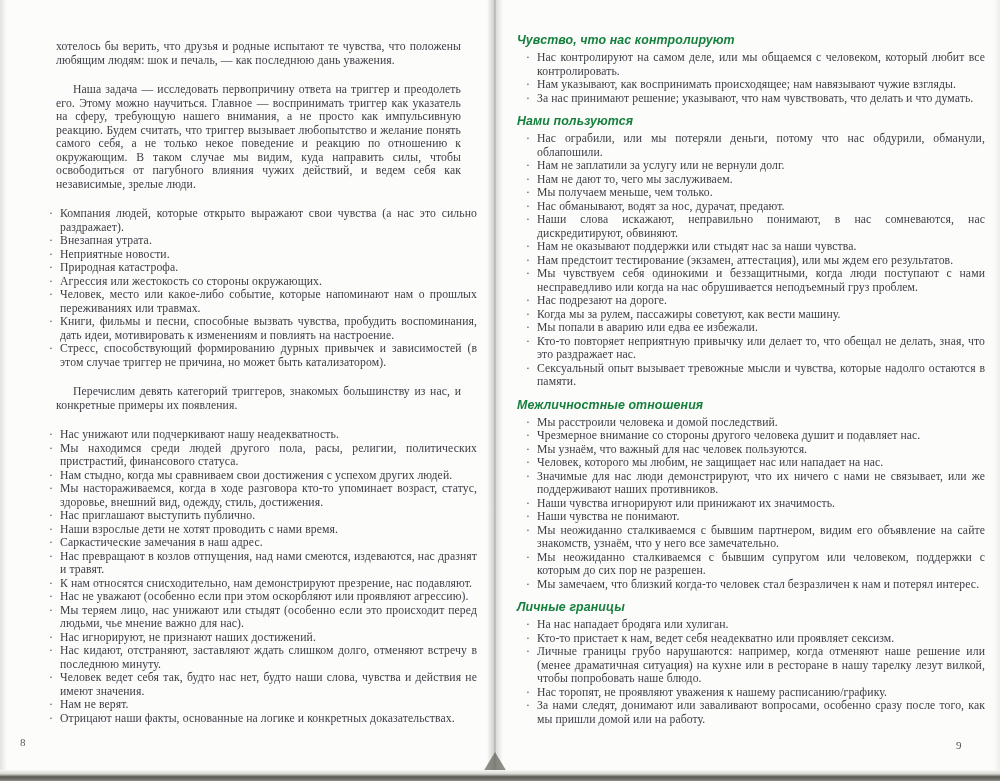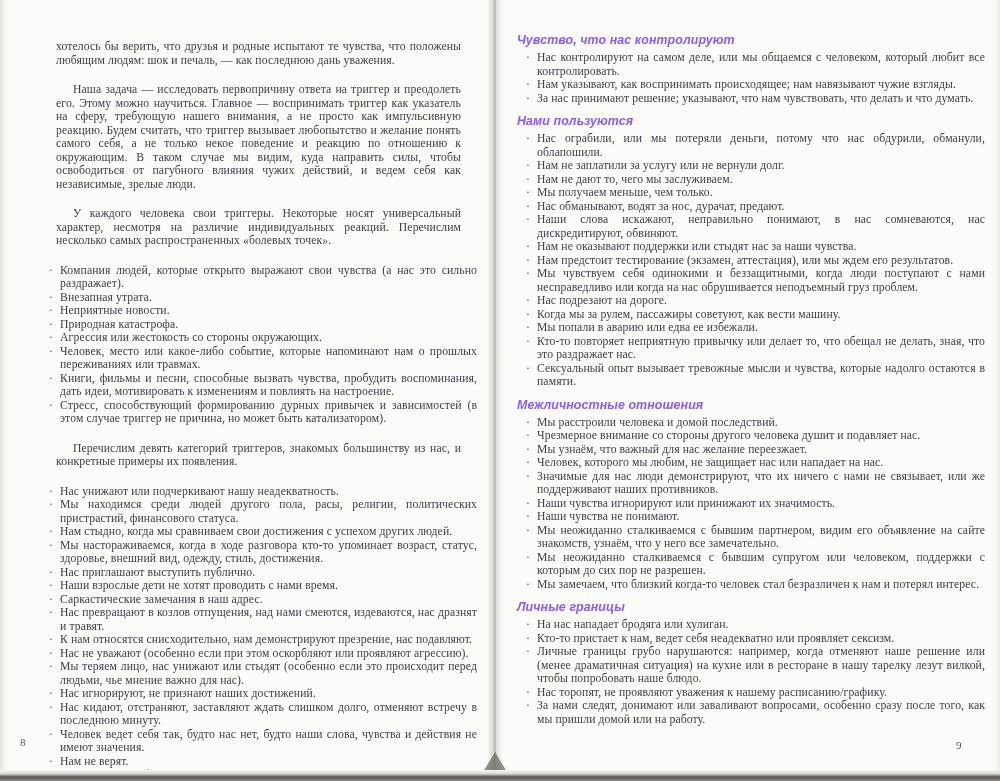--- a/index.html
+++ b/index.html
@@ -22,40 +22,39 @@
   .gutter-wedge{position:absolute;left:483px;top:752px;width:0;height:0;
     border-left:12px solid transparent;border-right:12px solid transparent;
     border-bottom:20px solid #6a6862;opacity:.75;}
   
   .page{position:absolute;top:24px;font-size:11.7px;line-height:13.5px;letter-spacing:.1px;}
   .page-left{left:40px;width:437px;}
   .page-right{left:517px;width:468px;}
   .page p{margin:16px;text-indent:17px;text-align:justify;font-family:Liberation Serif, serif;}
   .page p.noindent{text-indent:0;}
   .heading{font-family:"Liberation Sans", sans-serif;font-weight:bold;font-style:italic;
-    font-size:12.4px;line-height:15px;margin:9px 0 3px;color:#8b5cf6;letter-spacing:.1px;}
+    font-size:12.4px;line-height:15px;margin:9px 0 3px;color:#15803d;letter-spacing:.1px;}
   .bullet-list{margin:0;}
   .bullet-item{display:flex;padding-left:9px;}
   .bullet-marker{flex:none;width:11px;color:#4a4c53;}
   .bullet-text{flex:1;text-align:justify;}
   .page-num{position:absolute;font-size:11px;color:#55565c;letter-spacing:.2px;}
   .page-num-left{left:20px;top:736px;}
   .page-num-right{left:956px;top:739px;}
 </style>
 </head>
 <body>
 
 <div class="edge-left"></div>
 <div class="edge-right"></div>
 
 <div class="spread">
   <section class="page page-left" id="left-page">
       <p class="noindent">хотелось бы верить, что друзья и родные испытают те чувства, что положены любящим людям: шок и печаль, — как последнюю дань уважения.</p>
       <p>Наша задача — исследовать первопричину ответа на триггер и преодолеть его. Этому можно научиться. Главное — воспринимать триггер как указатель на сферу, требующую нашего внимания, а не просто как импульсивную реакцию. Будем считать, что триггер вызывает любопытство и желание понять самого себя, а не только некое поведение и реакцию по отношению к окружающим. В таком случае мы видим, куда направить силы, чтобы освободиться от пагубного влияния чужих действий, и ведем себя как независимые, зрелые люди.</p>
-      <p>У каждого человека свои триггеры. Некоторые носят универсальный характер, несмотря на различие индивидуальных реакций. Перечислим несколько самых распространенных «болевых точек».</p>
       <div class="bullet-list">
         <div class="bullet-item">
           <span class="bullet-marker">·</span>
           <span class="bullet-text">Компания людей, которые открыто выражают свои чувства (а нас это сильно раздражает).</span>
         </div>
         <div class="bullet-item">
           <span class="bullet-marker">·</span>
           <span class="bullet-text">Внезапная утрата.</span>
         </div>
         <div class="bullet-item">
@@ -235,21 +234,21 @@
         <div class="bullet-item">
           <span class="bullet-marker">·</span>
           <span class="bullet-text">Мы расстроили человека и домой последствий.</span>
         </div>
         <div class="bullet-item">
           <span class="bullet-marker">·</span>
           <span class="bullet-text">Чрезмерное внимание со стороны другого человека душит и подавляет нас.</span>
         </div>
         <div class="bullet-item">
           <span class="bullet-marker">·</span>
-          <span class="bullet-text">Мы узнаём, что важный для нас желание переезжает.</span>
+          <span class="bullet-text">Мы узнаём, что важный для нас человек пользуются.</span>
         </div>
         <div class="bullet-item">
           <span class="bullet-marker">·</span>
           <span class="bullet-text">Человек, которого мы любим, не защищает нас или нападает на нас.</span>
         </div>
         <div class="bullet-item">
           <span class="bullet-marker">·</span>
           <span class="bullet-text">Значимые для нас люди демонстрируют, что их ничего с нами не связывает, или же поддерживают наших противников.</span>
         </div>
         <div class="bullet-item">

